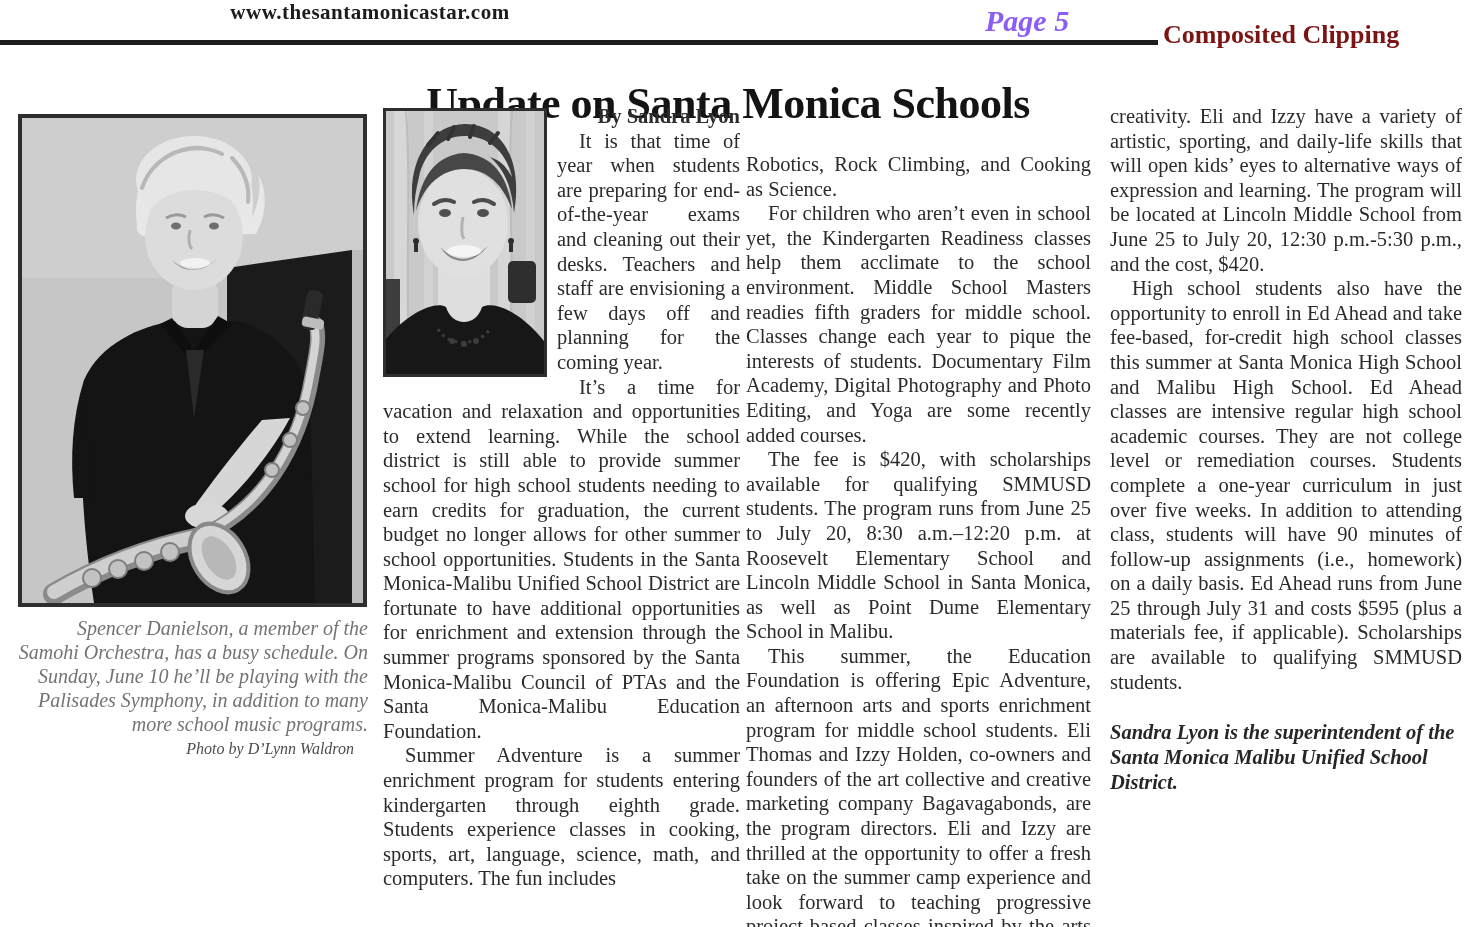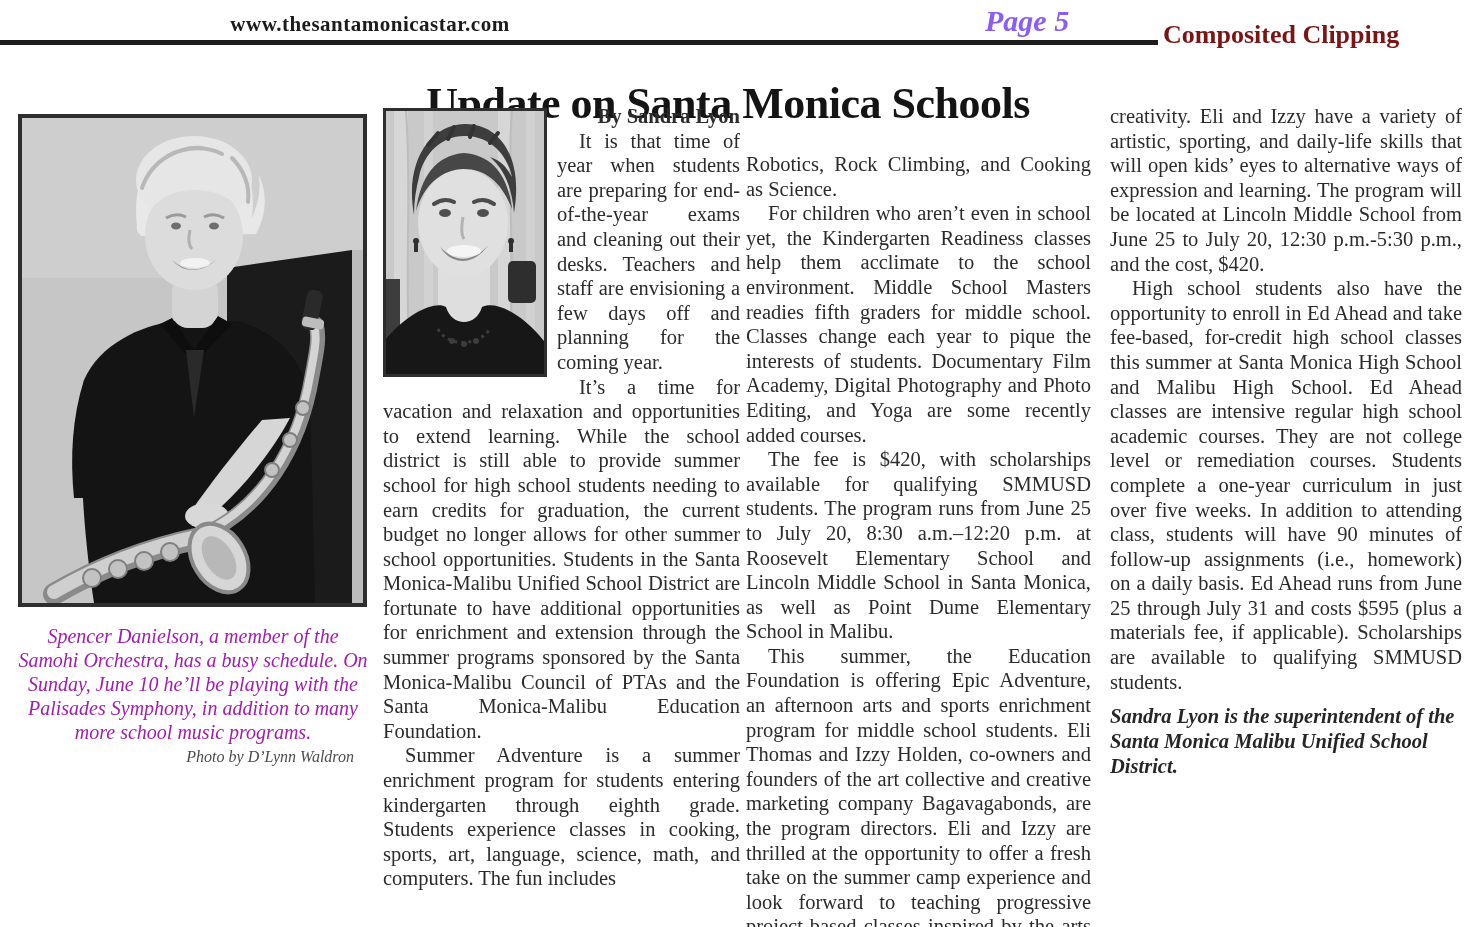--- a/index.html
+++ b/index.html
@@ -1,20 +1,20 @@
 <!DOCTYPE html>
 <html><head>
 <meta charset="utf-8">
 <style>
   html,body{margin:0;padding:0;background:#ffffff;}
   .page{position:relative;width:1478px;height:927px;background:#ffffff;overflow:hidden;
         font-family:"Liberation Serif", serif;color:#2b2b2b;}
 
   
-  .site-title{position:absolute;left:0;top:12px;width:740px;text-align:center;
+  .site-title{position:absolute;left:0;top:0;width:740px;text-align:center;
               font-size:21px;font-weight:bold;letter-spacing:.5px;color:#1c1c1c;}
   .page-number{position:absolute;left:985px;top:4px;font-size:30px;font-weight:bold;
                font-style:italic;color:#8b5cf6;}
   .header-rule{position:absolute;left:0;top:40px;width:1158px;height:5px;background:#1d1d1d;}
   .clipping-label{position:absolute;left:1163px;top:20px;font-size:26px;font-weight:600;
                   color:#7b1414;}
 
   
   .headline{position:absolute;left:383px;top:50px;width:690px;text-align:center;
             font-size:44px;font-weight:bold;letter-spacing:-.5px;color:#141414;white-space:nowrap;margin-top:28px;}
@@ -22,28 +22,28 @@
   
   .col{position:absolute;top:104px;font-size:20.5px;line-height:24.6px;text-align:justify;
        overflow:hidden;height:823px;}
   .col2{left:383px;width:357px;}
   .col3{left:746px;width:345px;margin-top:48px;}
   .col4{left:1110px;width:352px;}
   .para{margin:0;text-indent:22px;}
   .para.noindent{text-indent:0;}
   .byline{font-weight:bold;text-align:right;}
   .continued-line{font-weight:bold;font-style:italic;text-align:right;padding-right:4px;}
-  .footer-note{margin-top:10px;font-weight:bold;font-style:italic;text-align:left;
+  .footer-note{margin-top:26px;font-weight:bold;font-style:italic;text-align:left;
                font-size:20.5px;line-height:25px;color:#262626;}
 
   
   .photo-col{position:absolute;left:18px;top:114px;width:350px;}
   .photo-frame{width:341px;height:485px;border:4px solid #2e2e2e;overflow:hidden;background:#c6c6c6;}
-  .caption{margin-top:17px;font-style:italic;font-size:20px;line-height:24px;color:#a21caf;
-           text-align:center;}
+  .caption{margin-top:9px;font-style:italic;font-size:20px;line-height:24px;color:#737373;
+           text-align:right;}
   .credit{font-style:italic;font-size:16px;color:#4d4d4d;text-align:right;padding-right:14px;
           margin-top:4px;}
 
   
   .headshot-frame{float:left;width:158px;height:263px;border:3px solid #2e2e2e;overflow:hidden;
                   background:#c9c9c9;margin:4px 10px 2px 0;}
   svg{display:block;}
 </style>
 </head>
 <body>

